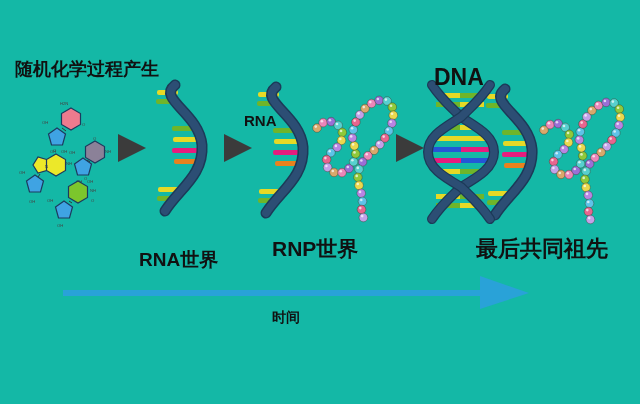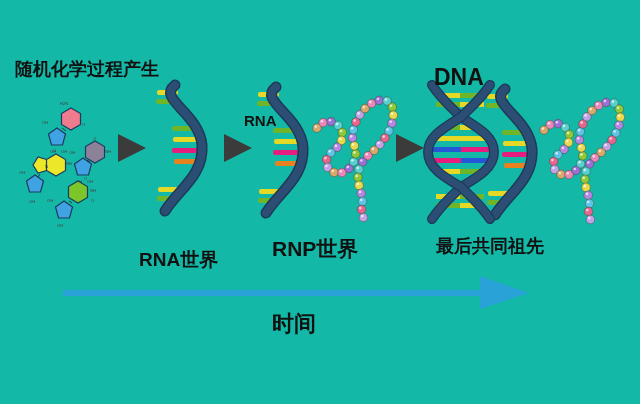--- a/index.html
+++ b/index.html
@@ -210,16 +210,16 @@
 
   <div class="label cap" style="left:15px;top:58px;">
     <div>随机化学过程产生</div>
   </div>
 
   <div class="label" style="left:244px;top:64px;font-size:15px;margin-top:48px;">RNA</div>
   <div class="label" style="left:434px;top:64px;font-size:23px;">DNA</div>
 
   <div class="label" style="left:139px;top:232px;font-size:19px;margin-top:15px;">RNA世界</div>
   <div class="label" style="left:272px;top:235px;font-size:21px;">RNP世界</div>
-  <div class="label" style="left:436px;top:234px;font-size:18px;">最后共同祖先</div>
-
-  <div class="label" style="left:272px;top:309px;font-size:22px;">时间</div>
+  <div class="label" style="left:476px;top:234px;font-size:22px;">最后共同祖先</div>
+
+  <div class="label" style="left:272px;top:309px;font-size:14px;">时间</div>
 </div>
 
 </body></html>

